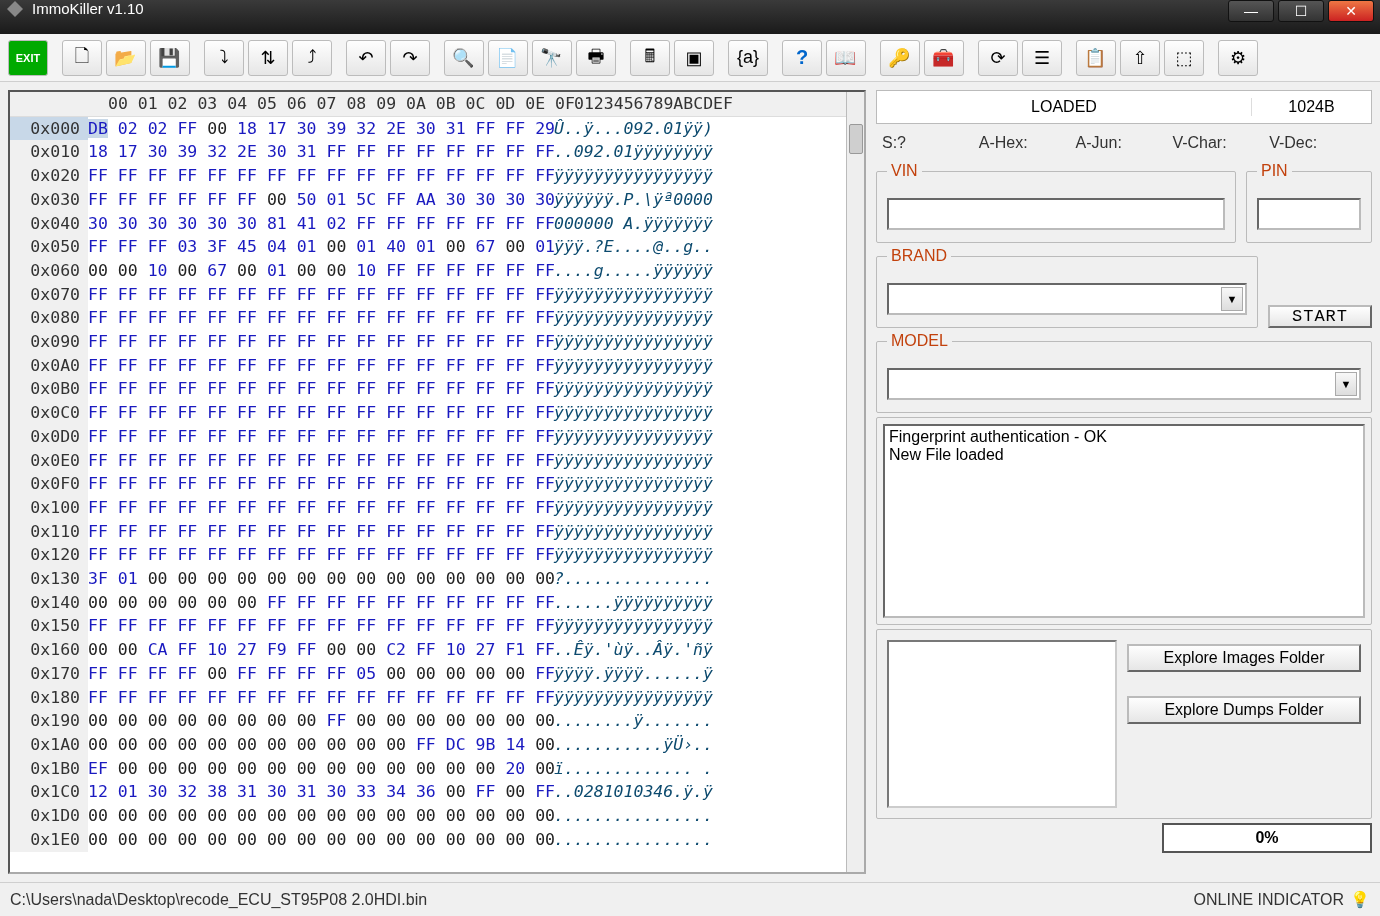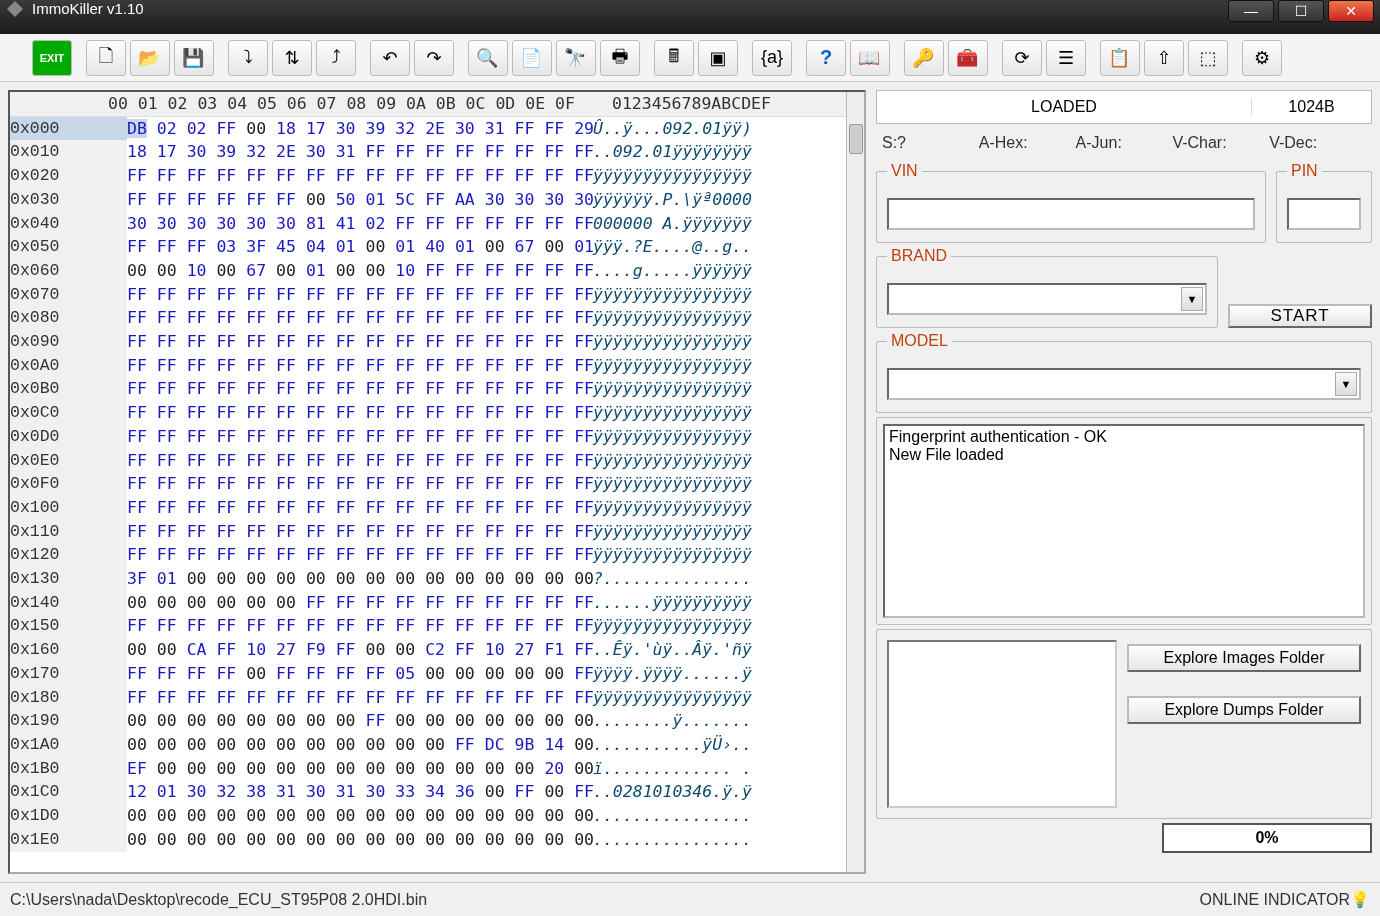--- a/index.html
+++ b/index.html
@@ -79,26 +79,26 @@
   background: #cfcfcf; border: 1px solid #999; border-radius: 2px;
 }
 .hex-inner { padding: 0; font-family: "Lucida Console", Menlo, monospace; font-size: 16.5px; line-height: 23.7px; }
 .hexhead {
   display: flex; white-space: pre;
   background: #f0f0f0; border-bottom: 1px solid #ddd;
   padding: 0 0 0 0;
 }
 .offsethead { width: 98px; text-align: right; padding-right: 8px; color: #444;}
 .byteshead { width: 456px; color: #333;}
-.asciihead { padding-left: 10px; color: #333; margin-left: 38px; }
+.asciihead { padding-left: 10px; color: #333; }
 
 .hexrow { display: flex; white-space: pre; }
 .hexrow .offset {
-  width: 117px; padding-right: 8px;
-  color: #333; background: #f0f0f0; font-family: Liberation Mono, monospace;
+  width: 78px; text-align: right; padding-right: 8px;
+  color: #333; background: #f0f0f0;
 }
 .hexrow.sel .offset { background: #c8d8e8; }
 .hexrow .bytes { width: 456px; }
 .hexrow .bytes .b { color: #1a1ac0; }
 .hexrow .bytes .k { color: #222; }
 .hexrow .ascii { padding-left: 10px; color: #0c4a6e; font-style: italic; }
 .hexrow.sel .bytes .first { background: #c8d8e8; }
 
 
 .rightpanel {
@@ -123,33 +123,33 @@
 
 fieldset.box {
   border: 1px solid #bbb; border-radius: 2px;
   padding: 18px 10px 12px 10px;
   position: relative;
 }
 fieldset.box legend { font-size: 16px; color: #c2410c; padding: 0 4px; }
 
 .row1 { display: flex; gap: 10px; }
 .row1 .vinbox { flex: 1; }
-.row1 .pinbox { width: 96px; }
+.row1 .pinbox { width: 126px; }
 
 .txtfield {
   width: 100%; height: 32px;
   border: 2px inset #bbb; background: #fff;
   font-size: 15px; padding: 2px 4px;
 }
 
 .row2 { display: flex; gap: 10px; align-items: flex-end; }
 .row2 .brandbox { flex: 1; }
 .startbtn {
-  width: 144px; border: 2px outset #bbb; background: linear-gradient(#fefefe,#e6e6e6);
-  font-size: 17px; letter-spacing: 1px; cursor: default;
+  width: 104px; border: 2px outset #bbb; background: linear-gradient(#fefefe,#e6e6e6);
+  font-size: 17px; letter-spacing: 1px; cursor: default; font-family: Liberation Mono, monospace;
 }
 
 .selectwrap { position: relative; }
 .selectwrap input { padding-right: 24px; }
 .selectwrap .caret {
   position: absolute; right: 4px; top: 4px; width: 22px; height: 24px;
   background: linear-gradient(#f8f8f8,#ddd); border: 1px solid #aaa;
   display: flex; align-items: center; justify-content: center; font-size: 11px;
 }
 
@@ -180,41 +180,41 @@
   width: 210px; height: 30px; border: 2px solid #555; background: #fff;
   text-align: center; line-height: 26px; font-size: 16px; font-weight: bold;
 }
 
 
 .statusbar {
   height: 34px; background: #f0f0f0; border-top: 1px solid #cfcfcf;
   display: flex; align-items: center; padding: 0 10px; font-size: 16px; color: #333;
 }
 .statusbar .path { flex: 1; }
-.statusbar .online { display: flex; align-items: center; }
+.statusbar .online { display: flex; align-items: center; gap: 6px; }
 </style>
 </head>
 <body>
 
 <div class="titlebar">
   <span class="appicon">
     <svg width="16" height="16">
         <polygon points="8,0 16,8 8,16 0,8" fill="#888"></polygon>
       </svg>
   </span>
   <span class="title">ImmoKiller v1.10</span>
   <div class="winbtns">
     <div class="winbtn">—</div>
     <div class="winbtn">☐</div>
     <div class="winbtn close">✕</div>
   </div>
 </div>
 
 <div class="toolbar" id="toolbar">
-    <div class="tbtn" style="background: rgb(0, 170, 0); color: rgb(255, 255, 255); font-size: 11px; font-weight: bold; margin-left: 24px;">EXIT</div>
+    <div class="tbtn" style="background: rgb(0, 170, 0); color: rgb(255, 255, 255); font-size: 11px; font-weight: bold;">EXIT</div>
     <div class="tsep"></div>
     <div class="tbtn">🗋</div>
     <div class="tbtn">📂</div>
     <div class="tbtn">💾</div>
     <div class="tsep"></div>
     <div class="tbtn">⤵</div>
     <div class="tbtn">⇅</div>
     <div class="tbtn">⤴</div>
     <div class="tsep"></div>
     <div class="tbtn">↶</div>

